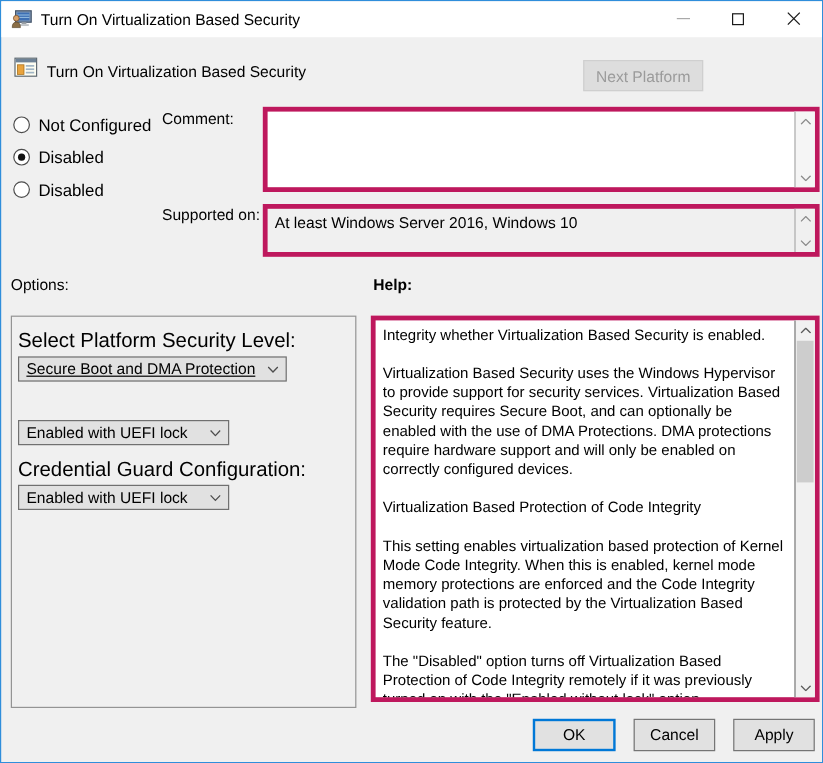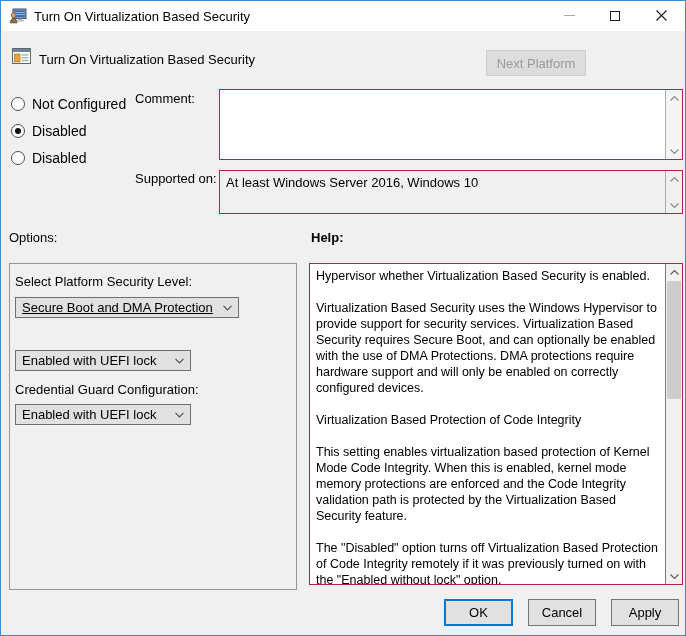--- a/index.html
+++ b/index.html
@@ -31,31 +31,31 @@
   .radio-circle { width:14px; height:14px; border-radius:50%; border:1px solid #4D4D4D; background:#FFFFFF; position:relative; flex:0 0 auto; }
   .radio-dot { position:absolute; left:3px; top:3px; width:6px; height:6px; border-radius:50%; background:#111111; }
   .radio-label { margin-left:7px; font-size:14px; white-space:nowrap; }
   
   .lbl { position:absolute; font-size:13px; }
   .lbl-comment { left:134px; top:90px; }
   .lbl-supported { left:134px; top:170px; }
   .lbl-options { left:8px; top:229px; }
   .lbl-help { left:310px; top:229px;font-weight:bold; }
   
-  .editbox { position:absolute; border:1px solid #be185d; background:#FFFFFF; }
+  .editbox { position:absolute; border:4px solid #be185d; background:#FFFFFF; }
   .comment-box { left:218px; top:88px; width:464px; height:71px; }
   .supported-box { left:218px; top:169px; width:464px; height:44px; background:#F0F0F0; }
   .supported-text { position:absolute; left:6px; top:4px; right:22px; font-size:13px; }
   .scroll-col { position:absolute; top:0; right:0; bottom:0; width:17px; border-left:1px solid #ABABAB; background:#F5F5F5; }
   .scroll-col .up { position:absolute; top:0; left:0; right:0; height:16px; display:flex; align-items:center; justify-content:center; }
   .scroll-col .down { position:absolute; bottom:0; left:0; right:0; height:16px; display:flex; align-items:center; justify-content:center; }
   .scroll-thumb { position:absolute; left:1px; right:1px; top:17px; height:118px; background:#CDCDCD; }
   
   .options-panel { position:absolute; left:8px; top:262px; width:288px; height:327px; border:1px solid #949494; }
-  .opt-label { position:absolute; left:5px; font-size:13px; white-space:nowrap; }
+  .opt-label { position:absolute; left:5px; font-size:17px; white-space:nowrap; }
   .ol0 { top:10px; } .ol1 { top:64px; } .ol2 { top:118px; }
   .combo { position:absolute; left:5px; height:21px; background:#E1E1E1; border:1px solid #707070; display:flex; align-items:center; padding:0 20px 0 6px; font-size:13px; white-space:nowrap; overflow:hidden; }
   .cb0 { top:33px; width:224px;text-decoration:underline; } .cb1 { top:86px; width:176px; } .cb2 { top:140px; width:176px; }
   .combo .chev { position:absolute; right:6px; top:7px; }
   
   .help-box { left:308px; top:262px; width:374px; height:322px; }
   .help-text { position:absolute; left:0; top:0; right:17px; bottom:0; overflow:hidden; padding:4px 7px 0 6px; }
   .help-text p { margin:0 0 16px 0; font-size:12.5px; line-height:16px; }
   
   .btn-ok { position:absolute; left:443px; top:598px; width:69px; height:27px; border:2px solid #0078D7; }
@@ -176,21 +176,21 @@
       <span>Enabled with UEFI lock</span>
       <svg class="chev" width="9" height="6" viewBox="0 0 9 6">
           <polyline points="0.5,0.8 4.5,5 8.5,0.8" fill="none" stroke="#4D4D4D" stroke-width="1.1"></polyline>
         </svg>
     </div>
   </div>
 
   <span class="lbl lbl-help">Help:</span>
   <div class="editbox help-box">
     <div class="help-text">
-      <p>Hypervisor whether Virtualization Based Security is enabled.</p>
+      <p>Integrity whether Virtualization Based Security is enabled.</p>
       <p>Virtualization Based Security uses the Windows Hypervisor to provide support for security services. Virtualization Based Security requires Secure Boot, and can optionally be enabled with the use of DMA Protections. DMA protections require hardware support and will only be enabled on correctly configured devices.</p>
       <p>Virtualization Based Protection of Code Integrity</p>
       <p>This setting enables virtualization based protection of Kernel Mode Code Integrity. When this is enabled, kernel mode memory protections are enforced and the Code Integrity validation path is protected by the Virtualization Based Security feature.</p>
       <p>The "Disabled" option turns off Virtualization Based Protection of Code Integrity remotely if it was previously turned on with the "Enabled without lock" option.</p>
     </div>
     <div class="scroll-col" style="border-left-color:#7A7A7A; background:#F1F1F1;">
       <div class="up">
         <svg width="9" height="5" viewBox="0 0 9 5">
             <polyline points="0.5,4.5 4.5,0.5 8.5,4.5" fill="none" stroke="#5A5A5A" stroke-width="1.1"></polyline>
           </svg>

